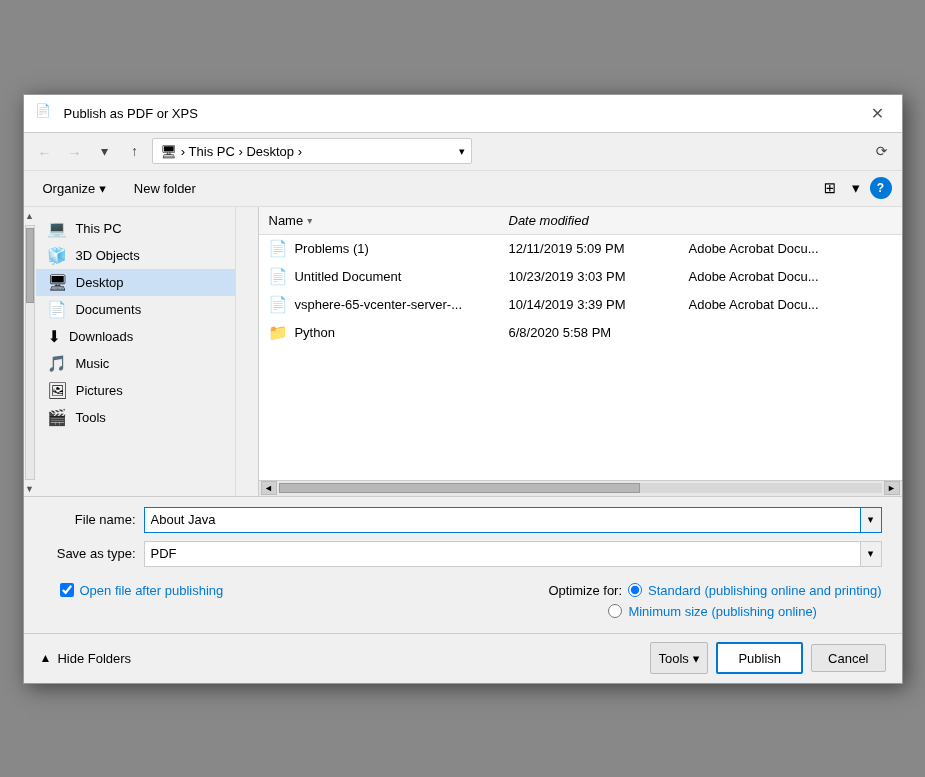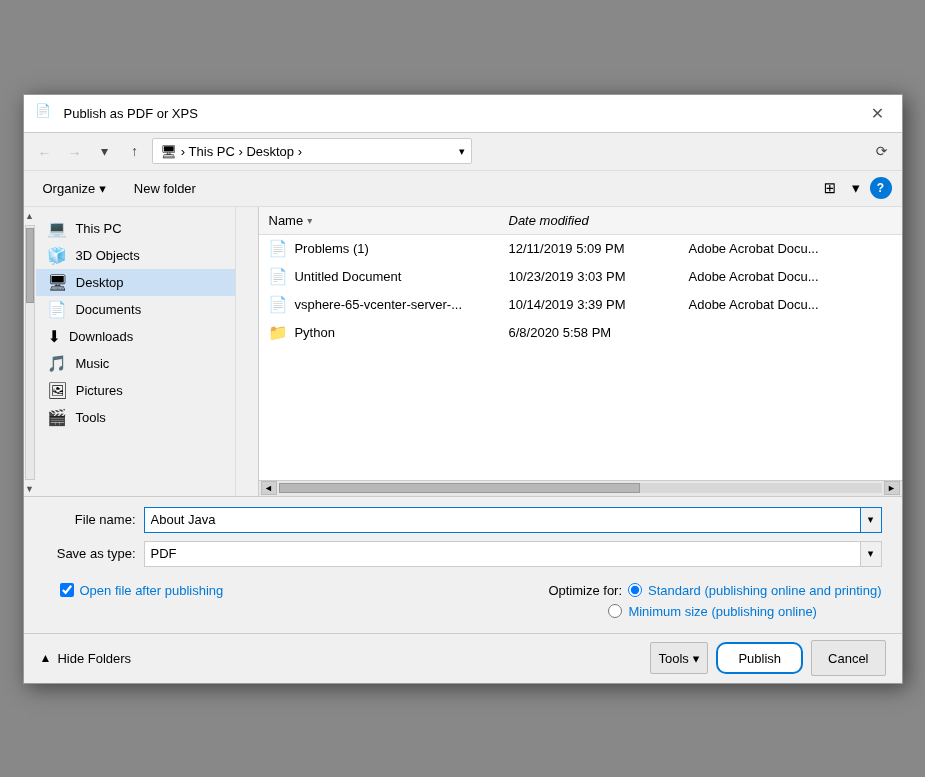--- a/index.html
+++ b/index.html
@@ -507,36 +507,36 @@
       font-size: 13px;
       cursor: pointer;
       display: flex;
       align-items: center;
       gap: 4px;
       height: 32px;
     }
     .publish-btn {
       background: #fff;
       border: 2px solid #0078d7;
-      border-radius: 10px;
+      border-radius: 2px;
       padding: 4px 20px;
       font-size: 13px;
       cursor: pointer;
       color: #000;
       height: 32px;
       font-weight: 400;
     }
     .cancel-btn {
       background: #e8e8e8;
       border: 1px solid #bbb;
       border-radius: 2px;
       padding: 4px 16px;
       font-size: 13px;
       cursor: pointer;
-      height: 36px;
+      height: 28px;
     }
   </style>
 </head>
 <body>
 
 <div class="dialog">
 
   <div class="title-bar">
     <div class="title-bar-left">
       <span class="title-icon">📄</span>

